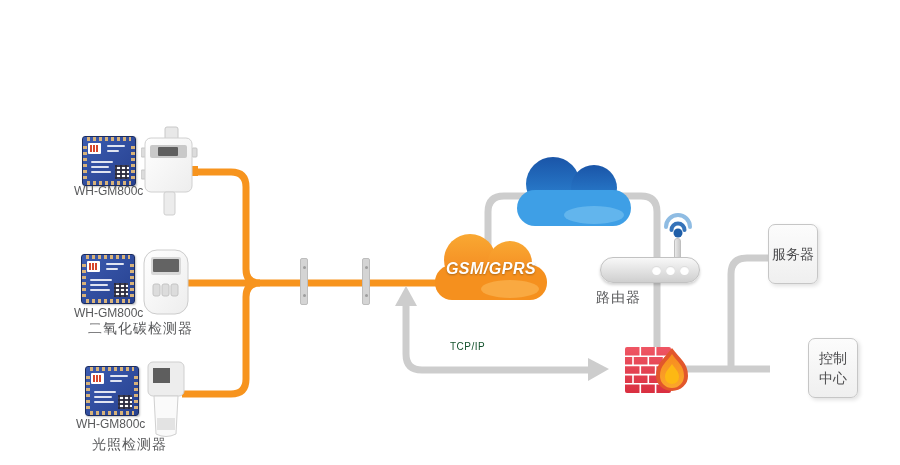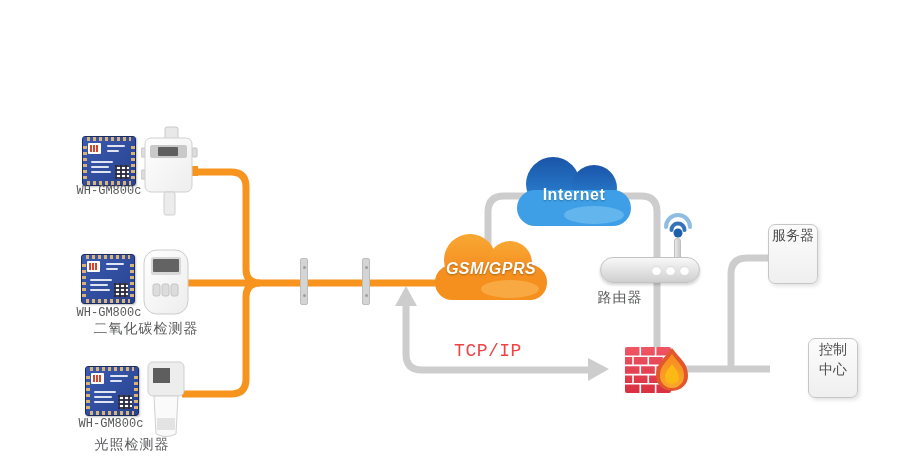--- a/index.html
+++ b/index.html
@@ -3,24 +3,24 @@
 <meta charset="utf-8">
 <style>
   * { margin:0; padding:0; box-sizing:border-box; }
   html,body { background:#fff; }
   body { font-family:"Liberation Sans","DejaVu Sans",sans-serif; }
   #canvas { position:relative; width:900px; height:465px; background:#ffffff; overflow:hidden; }
   svg.connectors { position:absolute; left:0; top:0; z-index:1; }
   .layer { position:absolute; z-index:2; }
 
   
-  .lbl { position:absolute; z-index:3; color:#58595b; text-align:center;font-family:Liberation Mono, monospace; }
+  .lbl { position:absolute; z-index:3; color:#58595b; text-align:left; }
   .lbl-module { font-size:12px; }
   .lbl-cn { font-size:14px; letter-spacing:1px; }
-  .lbl-proto { font-size:18px; color:#ef4444; letter-spacing:.5px; }
+  .lbl-proto { font-size:10px; color:#14532d; letter-spacing:.5px; }
 
   
   .chip { position:absolute; width:54px; height:50px; z-index:2;
           background:linear-gradient(135deg,#3b5bb0,#27418f);
           border:1px solid #1b2c5f; border-radius:3px;
           box-shadow:1px 1px 2px rgba(0,0,0,.25); }
   .chip .pins-t,.chip .pins-b { position:absolute; left:4px; right:4px; height:4px;
           background:repeating-linear-gradient(90deg,#d8b37a 0 3px,transparent 3px 6px); }
   .chip .pins-t { top:0; } .chip .pins-b { bottom:0; }
   .chip .pins-l,.chip .pins-r { position:absolute; top:6px; bottom:6px; width:4px;
@@ -63,21 +63,21 @@
             box-shadow:inset 0 1px 1px rgba(0,0,0,.15); display:block; }
   .antenna { position:absolute; left:674px; top:238px; width:7px; height:22px; z-index:2;
             background:linear-gradient(90deg,#e9e9e9,#c9c9c9); border:1px solid #bfbfbf;
             border-radius:3px 3px 0 0; }
 
   
   .endpoint { position:absolute; width:50px; height:60px; z-index:2;
             background:linear-gradient(180deg,#fcfcfc,#efefef);
             border:1px solid #c6c6c6; border-radius:7px;
             box-shadow:2px 2px 4px rgba(0,0,0,.12);
-            display:flex; flex-direction:column; justify-content:flex-start; align-items:center;
+            display:flex; flex-direction:column; justify-content:center; align-items:center;
             font-size:14px; line-height:20px; color:#4d4d4f; }
 </style>
 </head>
 <body>
 
 <div id="canvas">
 
   <svg class="connectors" width="900" height="465" viewBox="0 0 900 465">
 
     <path d="M196 172 H231 Q246 172 246 187 V269 Q246 283 260 283 H455" fill="none" stroke="#F7941E" stroke-width="7"></path>
@@ -209,21 +209,20 @@
         <linearGradient id="bg" x1="0" y1="0" x2="0" y2="1">
           <stop offset="0" stop-color="#1a55a8"></stop>
             <stop offset="1" stop-color="#2f8bd9"></stop>
         </linearGradient>
       </defs>
       <circle cx="37" cy="28" r="27" fill="url(#bg)"></circle>
       <circle cx="78" cy="32" r="23" fill="url(#bg)"></circle>
       <rect x="1" y="34" width="114" height="36" rx="18" fill="#3e9fe6"></rect>
       <ellipse cx="78" cy="59" rx="30" ry="9" fill="#7cc4f2" opacity="0.6"></ellipse>
     </svg>
-    <span class="cloud-label" style="top:30px;">Internet</span>
   </div>
 
   <svg class="layer" style="left:661px; top:211px;" width="34" height="27" viewBox="0 0 34 27">
     <path d="M5 16 A12 12 0 0 1 29 16" fill="none" stroke="#8fbce3" stroke-width="4" stroke-linecap="round"></path>
     <path d="M10.5 19 A6.5 6.5 0 0 1 23.5 19" fill="none" stroke="#3573b9" stroke-width="4" stroke-linecap="round"></path>
     <circle cx="17" cy="22" r="4.5" fill="#1f5ea8"></circle>
   </svg>
   <div class="antenna"></div>
   <div class="router-pill">
     <i></i>

